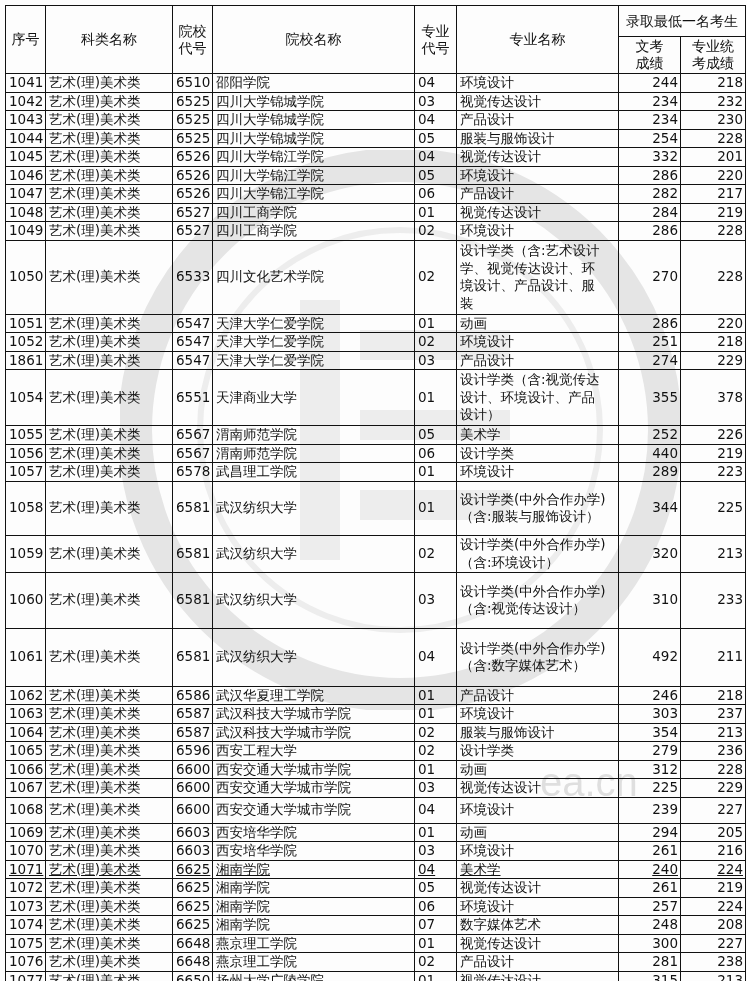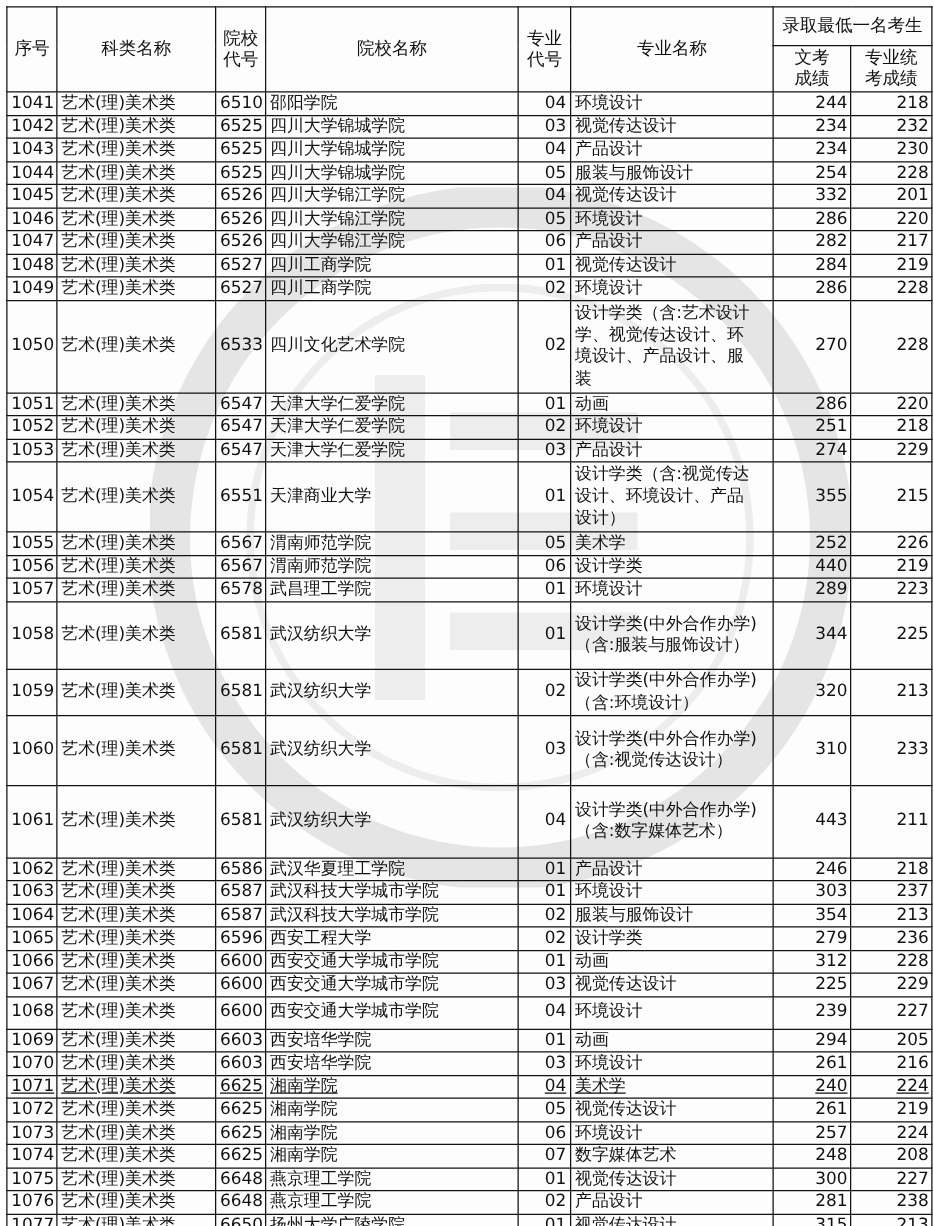--- a/index.html
+++ b/index.html
@@ -12,40 +12,41 @@
   .wm-cn { position: absolute; left: 540px; top: 760px; font-size: 40px; color: rgba(120,120,120,0.22); pointer-events: none;
            font-family: "Liberation Sans", sans-serif; }
   table { position: absolute; left: 5px; top: 5px; border-collapse: collapse; table-layout: fixed; width: 740px; }
   td, th { border: 1.6px solid #111; padding: 0 3px; font-weight: normal; font-size: 13.5px; line-height: 17.5px;
            overflow: hidden; white-space: nowrap; background: transparent; }
   th { text-align: center; vertical-align: middle; font-size: 14px; line-height: 17px; white-space: normal; }
   td.seq { text-align: right; padding-right: 2px; }
   td.cat { text-align: left; }
   td.code { text-align: right; padding-right: 2px; }
   td.school { text-align: left; }
-  td.mcode { text-align: right; }
+  td.mcode { text-align: left; }
   td.major { text-align: left; white-space: normal; }
   td.num { text-align: right; padding-right: 2px; }
   tr.r1 td { height: 17.5px; }
   tr.multi td { vertical-align: middle; }
   .major-line { display: block; white-space: nowrap; }
 </style>
 </head>
 <body>
 
 <div class="page">
 
   <svg class="watermark" viewBox="0 0 560 560">
     <circle cx="280" cy="280" r="265" fill="none" stroke="rgba(120,120,120,0.18)" stroke-width="34"></circle>
     <circle cx="280" cy="280" r="200" fill="none" stroke="rgba(120,120,120,0.12)" stroke-width="6"></circle>
     <rect x="180" y="150" width="40" height="260" fill="rgba(120,120,120,0.12)"></rect>
     <rect x="240" y="180" width="150" height="30" fill="rgba(120,120,120,0.12)"></rect>
     <rect x="240" y="260" width="150" height="30" fill="rgba(120,120,120,0.12)"></rect>
     <rect x="240" y="340" width="150" height="30" fill="rgba(120,120,120,0.12)"></rect>
   </svg>
+  <div class="wm-cn">ea.cn</div>
 
   <table>
     <colgroup>
       <col style="width:40px">
       <col style="width:127px">
       <col style="width:40px">
       <col style="width:202px">
       <col style="width:42px">
       <col style="width:162px">
       <col style="width:62px">
@@ -220,21 +221,21 @@
           <td class="code">6547</td>
           <td class="school">天津大学仁爱学院</td>
           <td class="mcode">02</td>
           <td class="major">
             <span class="major-line">环境设计</span>
           </td>
           <td class="num">251</td>
           <td class="num">218</td>
         </tr>
         <tr class="r1" style="height: 18.3px;">
-          <td class="seq">1053</td>
+          <td class="seq">1861</td>
           <td class="cat">艺术(理)美术类</td>
           <td class="code">6547</td>
           <td class="school">天津大学仁爱学院</td>
           <td class="mcode">03</td>
           <td class="major">
             <span class="major-line">产品设计</span>
           </td>
           <td class="num">274</td>
           <td class="num">229</td>
         </tr>
@@ -243,21 +244,21 @@
           <td class="cat">艺术(理)美术类</td>
           <td class="code">6551</td>
           <td class="school">天津商业大学</td>
           <td class="mcode">01</td>
           <td class="major">
             <span class="major-line">设计学类（含:视觉传达</span>
             <span class="major-line">设计、环境设计、产品</span>
             <span class="major-line">设计）</span>
           </td>
           <td class="num">355</td>
-          <td class="num">215</td>
+          <td class="num">378</td>
         </tr>
         <tr class="r1" style="height: 18.3px;">
           <td class="seq">1055</td>
           <td class="cat">艺术(理)美术类</td>
           <td class="code">6567</td>
           <td class="school">渭南师范学院</td>
           <td class="mcode">05</td>
           <td class="major">
             <span class="major-line">美术学</span>
           </td>
@@ -330,21 +331,21 @@
         <tr class="multi" style="height: 58px;">
           <td class="seq">1061</td>
           <td class="cat">艺术(理)美术类</td>
           <td class="code">6581</td>
           <td class="school">武汉纺织大学</td>
           <td class="mcode">04</td>
           <td class="major">
             <span class="major-line">设计学类(中外合作办学)</span>
             <span class="major-line">（含:数字媒体艺术）</span>
           </td>
-          <td class="num">443</td>
+          <td class="num">492</td>
           <td class="num">211</td>
         </tr>
         <tr class="r1" style="height: 18.3px;">
           <td class="seq">1062</td>
           <td class="cat">艺术(理)美术类</td>
           <td class="code">6586</td>
           <td class="school">武汉华夏理工学院</td>
           <td class="mcode">01</td>
           <td class="major">
             <span class="major-line">产品设计</span>

